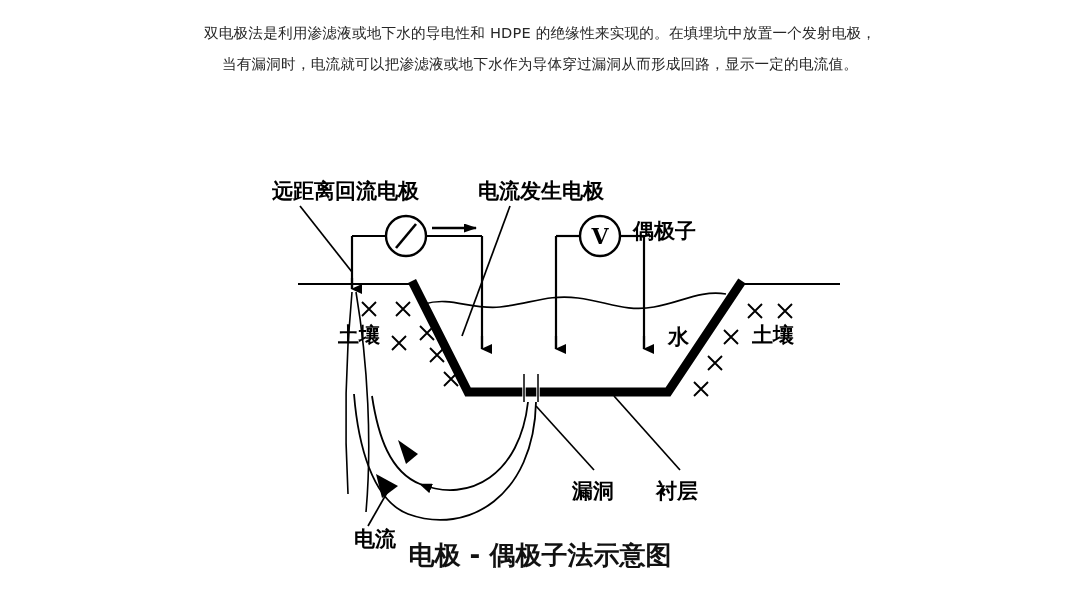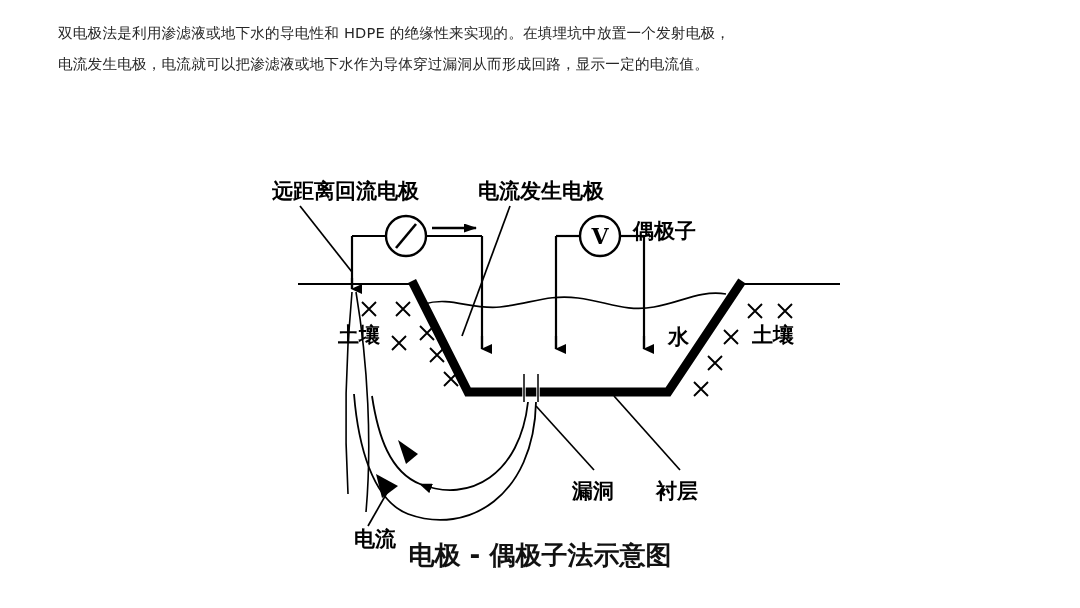--- a/index.html
+++ b/index.html
@@ -16,20 +16,21 @@
     position: relative;
   }
   #prose {
     padding: 22px 58px 0 58px;
     box-sizing: border-box;
   }
   #prose p {
     margin: 0 0 9px 0;
     font-size: 14.6px;
     line-height: 1.52;
+    text-align: center;
     color: #262626;
     letter-spacing: 0.2px;
     white-space: nowrap;
   }
   #figure-wrap {
     position: absolute;
     left: 0;
     top: 144px;
     width: 1080px;
     height: 476px;
@@ -48,21 +49,21 @@
     font-family: "DejaVu Sans", "Liberation Sans", sans-serif;
     font-weight: bold;
     fill: #111111;
   }
 </style>
 </head>
 <body>
 
 <div id="prose">
   <p>双电极法是利用渗滤液或地下水的导电性和 HDPE 的绝缘性来实现的。在填埋坑中放置一个发射电极，</p>
-  <p>电流发生电极，电流就可以把渗滤液或地下水作为导体穿过漏洞从而形成回路，显示一定的电流值。</p>
+  <p>当有漏洞时，电流就可以把渗滤液或地下水作为导体穿过漏洞从而形成回路，显示一定的电流值。</p>
 </div>
 
 <div id="figure-wrap">
   <svg id="figure-svg" viewBox="0 0 1080 476" xmlns="http://www.w3.org/2000/svg">
 
     <defs>
       <marker id="arrowDown" markerWidth="10" markerHeight="11" refX="5" refY="10" orient="auto" markerUnits="userSpaceOnUse">
         <path d="M0,0 L10,0 L5,11 Z" fill="#000"></path>
       </marker>
       <marker id="arrowRight" markerWidth="13" markerHeight="9" refX="12" refY="4.5" orient="auto" markerUnits="userSpaceOnUse">

